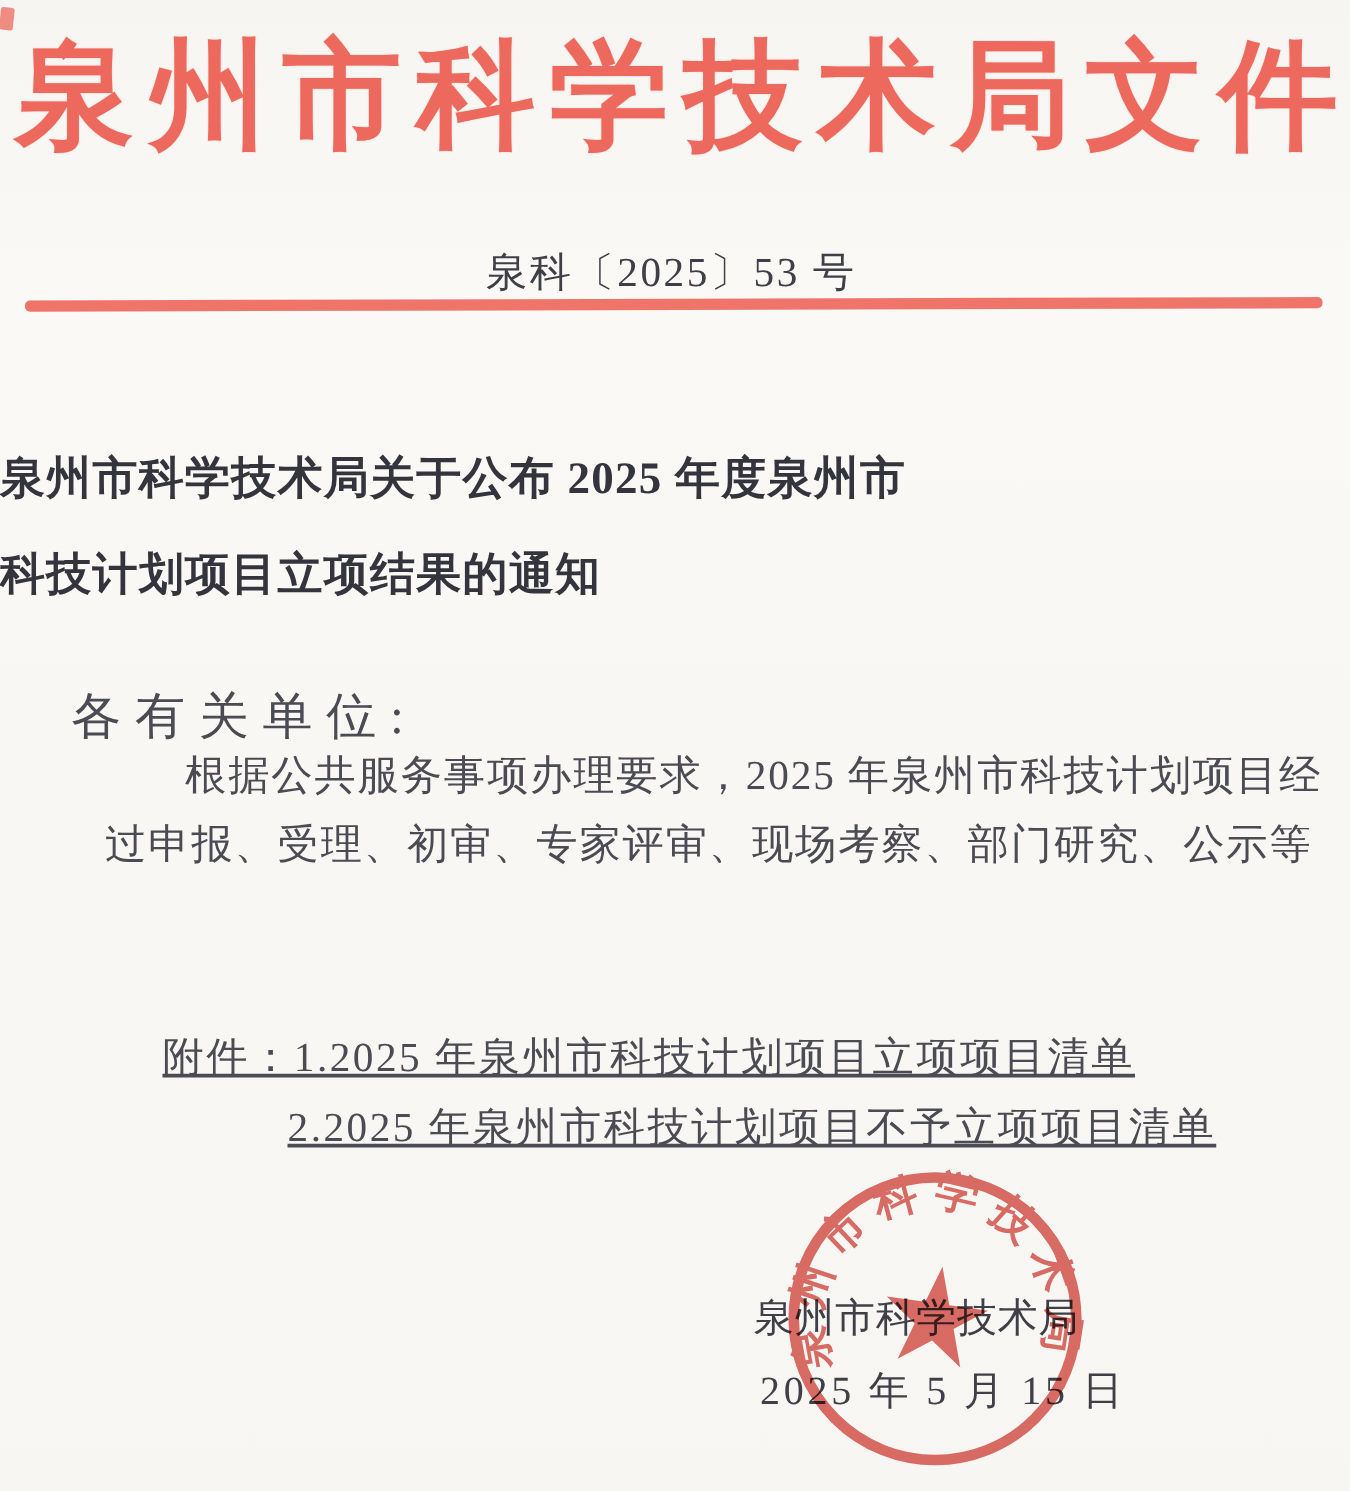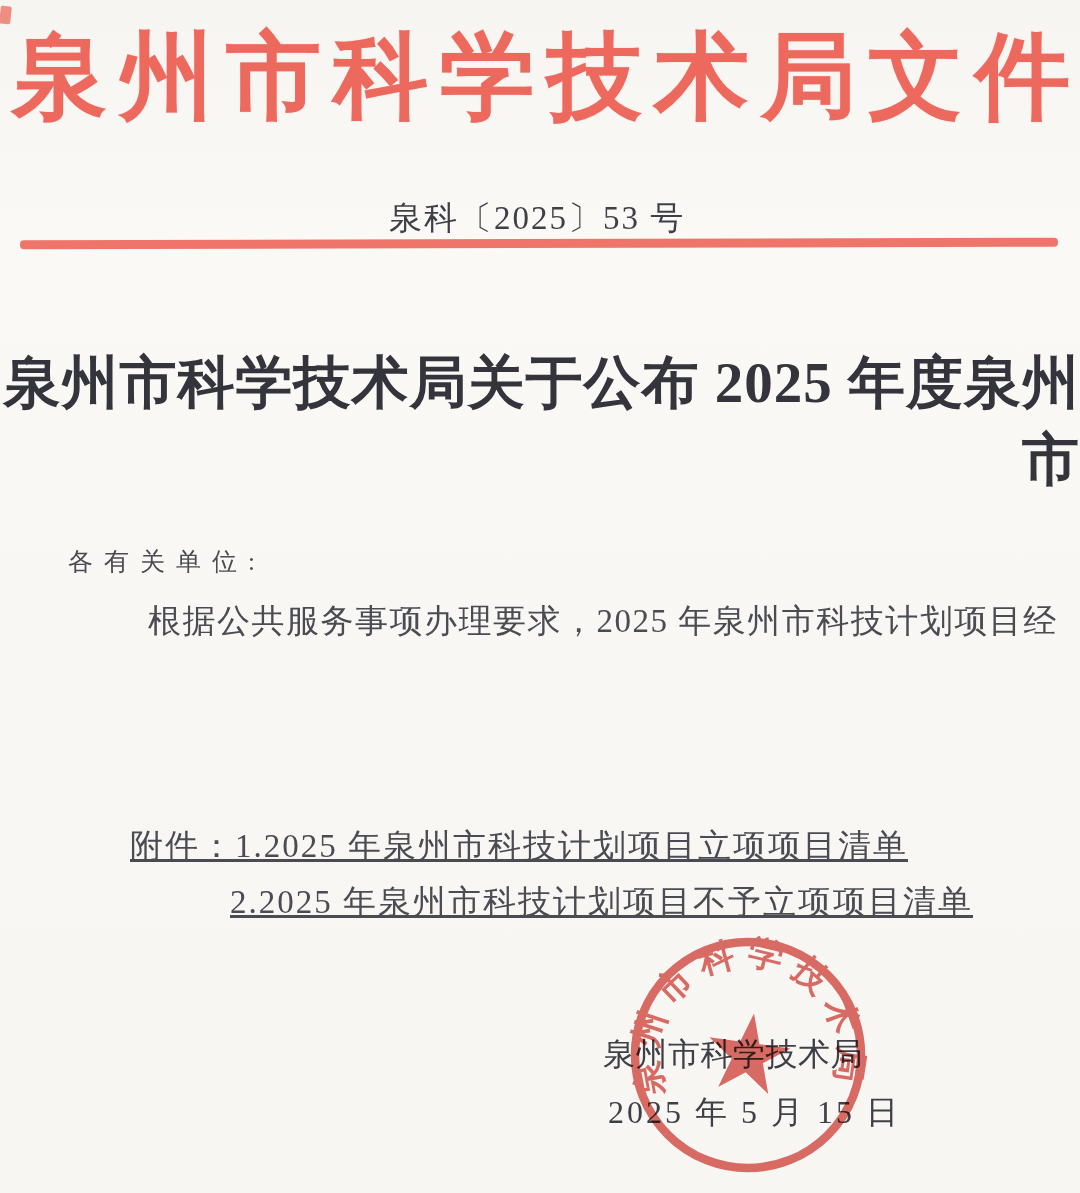--- a/index.html
+++ b/index.html
@@ -42,29 +42,29 @@
   }
   .red-line{
     position:absolute;top:239px;left:20px;width:1038px;height:9px;
     background:var(--red);
     border-radius:4px;
     transform:rotate(-0.15deg);
     opacity:.92;
   }
   .doc-title{
     position:absolute;top:344px;left:0;right:0;
-    text-align:right;
-    font-size:57px;font-weight:700;
+    text-align:left;
+    font-size:36px;font-weight:700;
     line-height:77px;
     color:#34343c;
     letter-spacing:1px;
   }
   .salutation{
-    position:absolute;top:545px;left:68px;
-    font-size:25px;color:var(--body-ink);
+    position:absolute;top:545px;left:57px;
+    font-size:40px;color:var(--body-ink);
     letter-spacing:11px;
   }
   .paragraph{
     position:absolute;top:594px;left:66px;width:950px;
     font-size:33px;color:var(--body-ink);
     letter-spacing:1.5px;
   }
   .paragraph .para-line{
     height:55px;line-height:55px;white-space:nowrap;margin-left:18px;
   }
@@ -111,26 +111,28 @@
   <div class="scan-artifact"></div>
 
   <div class="header-title">泉州市科学技术局文件</div>
 
   <div class="doc-number">泉科〔2025〕53 号</div>
 
   <div class="red-line"></div>
 
   <div class="doc-title">
     <div>泉州市科学技术局关于公布 2025 年度泉州市</div>
+    <div>科技计划项目立项结果的通知</div>
   </div>
 
   <div class="salutation">各有关单位:</div>
 
   <div class="paragraph">
     <div class="para-line">根据公共服务事项办理要求，2025 年泉州市科技计划项目经</div>
+    <div class="para-line">过申报、受理、初审、专家评审、现场考察、部门研究、公示等</div>
   </div>
 
   <div class="attachment-line attachment-1">附件：1.2025 年泉州市科技计划项目立项项目清单</div>
   <div class="attachment-line attachment-2">2.2025 年泉州市科技计划项目不予立项项目清单</div>
 
   <div class="signature-agency">泉州市科学技术局</div>
   <div class="signature-date">2025 年 5 月 15 日</div>
 
   <svg class="seal" viewBox="590 905 330 300" xmlns="http://www.w3.org/2000/svg">
     <circle class="seal-ring" cx="748" cy="1055" r="113"></circle>

